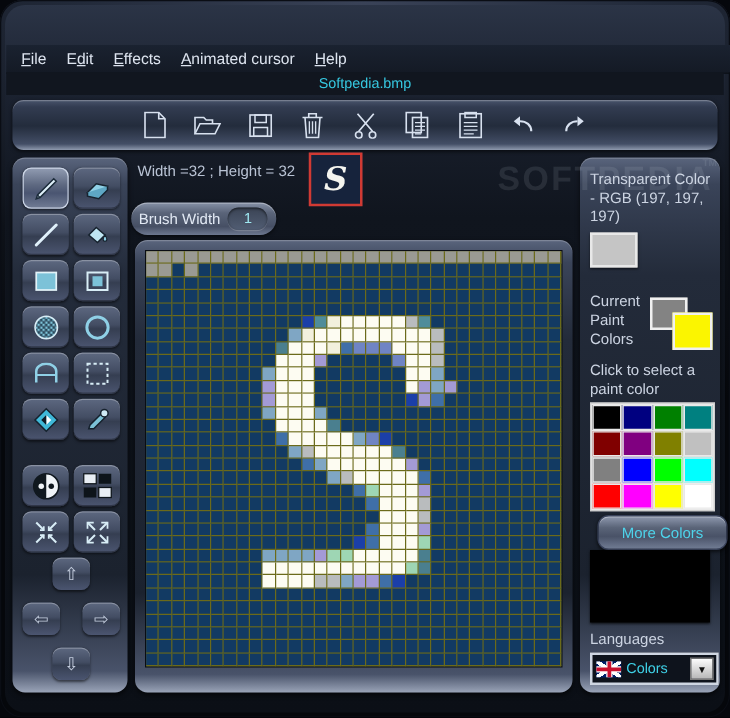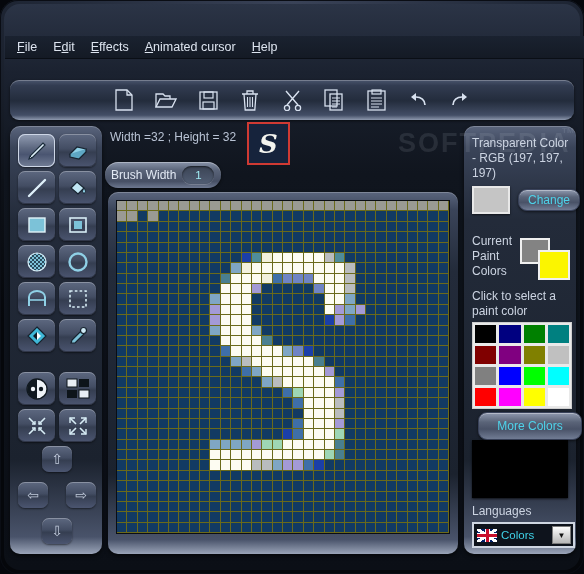--- a/index.html
+++ b/index.html
@@ -258,20 +258,23 @@
 
 
   <div class="menubar">
     <div class="menu-item"><u>F</u><span>ile</span></div>
     <div class="menu-item">E<u>d</u>it</div>
     <div class="menu-item"><u>E</u>ffects</div>
     <div class="menu-item"><u>A</u>nimated cursor</div>
     <div class="menu-item"><u>H</u>elp</div>
   </div>
 
+  <div class="filename-bar">
+    <span class="filename">Softpedia.bmp</span>
+  </div>
 
   <div class="toolbar">
     <div class="tb-ico">
       <svg width="18" height="22" viewBox="0 0 18 22">
           <path d="M1 1h11l5 5v15H1z" fill="none" stroke="currentColor" stroke-width="1.3"></path>
           <path d="M12 1v5h5" fill="none" stroke="currentColor" stroke-width="1.3"></path>
         </svg>
     </div>
     <div class="tb-ico">
       <svg width="22" height="20" viewBox="0 0 22 20">
@@ -1481,21 +1484,20 @@
           <i style="background:#123a63"></i>
           <i style="background:#123a63"></i>
         </div>
     </div>
   </div>
 
   <div class="panel" id="rightpanel">
     <div class="rp-text" id="transp-label">Transparent Color - RGB (197, 197, 197)</div>
     <div class="transp-row">
       <div class="transp-swatch" style="background: rgb(197, 197, 197);"></div>
-      <div class="btn">Change</div>
     </div>
     <div class="rp-text" id="paint-label">Current Paint Colors</div>
     <div class="paint-swatches">
       <div class="sw-back" style="background: rgb(131, 131, 131);"></div>
       <div class="sw-front" style="background: rgb(251, 245, 0);"></div>
     </div>
     <div class="rp-text" id="click-label">Click to select a paint color</div>
     <div class="palette" id="palette">
         <b style="background:#000000"></b>
         <b style="background:#000080"></b>

